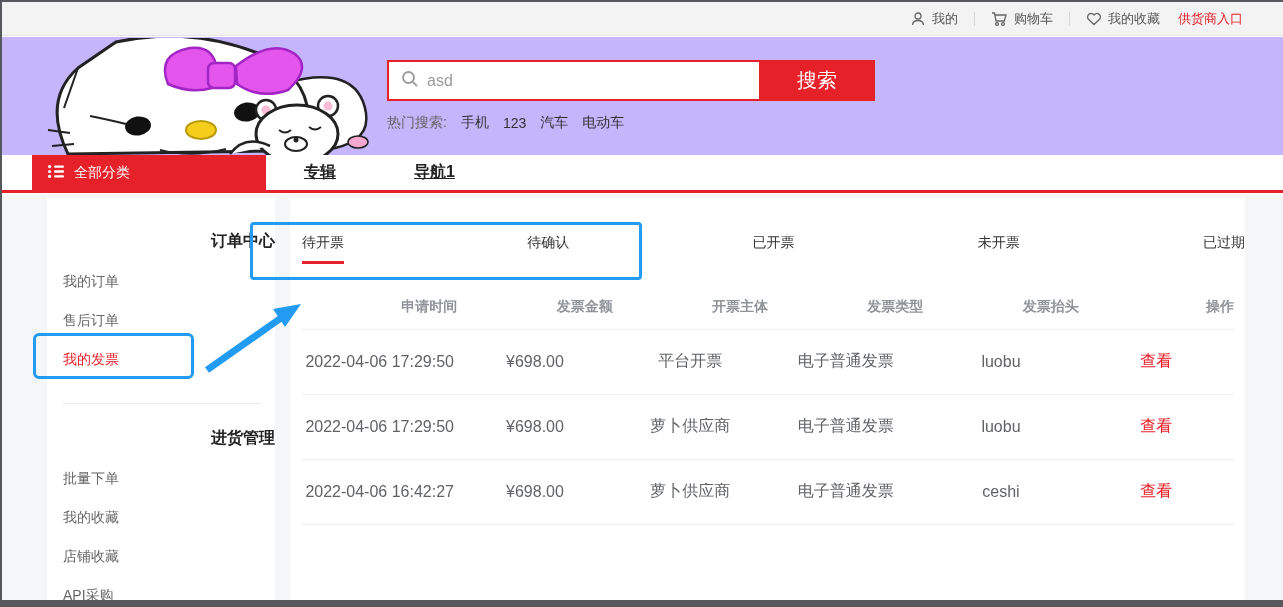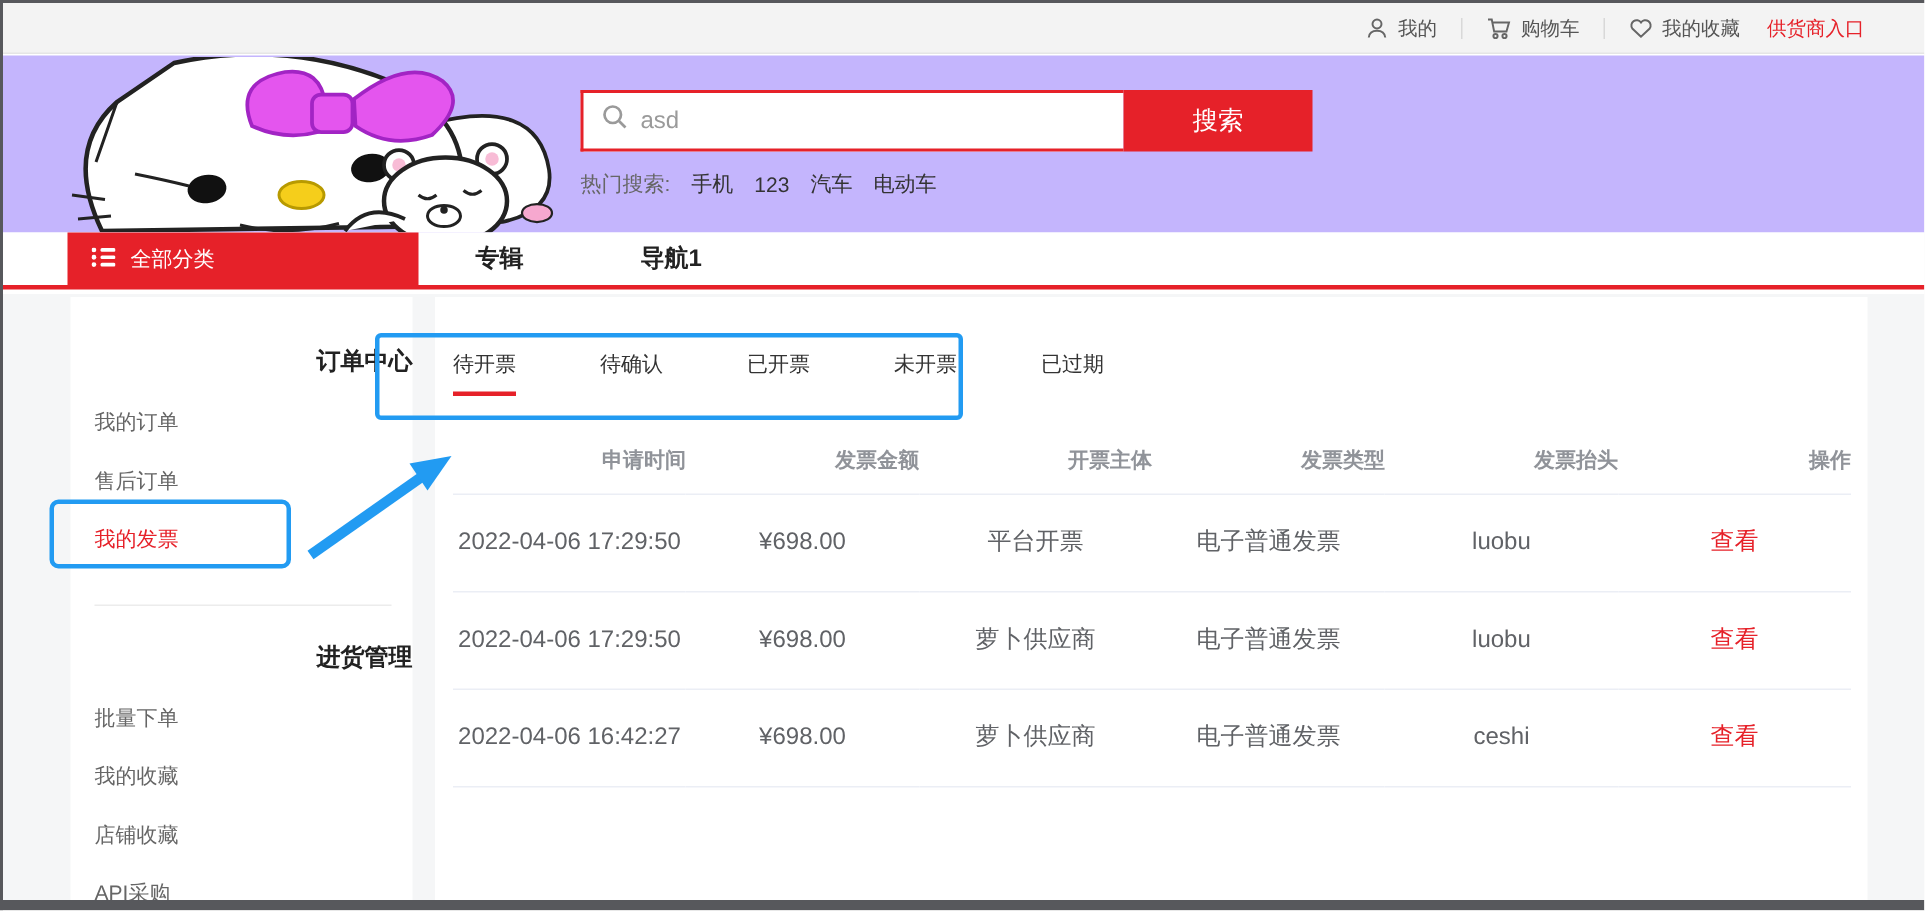--- a/index.html
+++ b/index.html
@@ -31,49 +31,49 @@
 
   
   .header{position:absolute;left:0;top:35px;width:1281px;height:118px;background:#c4b5fd;}
   .logo{position:absolute;left:38px;top:1px;width:332px;height:117px;overflow:hidden;}
   .search-wrap{position:absolute;left:385px;top:23px;width:488px;}
   .search-box{display:flex;height:41px;}
   .search-input{flex:1;border:2px solid var(--accent);border-right:none;display:flex;align-items:center;
                 padding-left:12px;gap:8px;background:#fff;}
   .search-input input{border:none;outline:none;font-size:16px;color:#9a9a9a;width:100%;
                       font-family:"Liberation Sans","DejaVu Sans",sans-serif;background:transparent;}
-  .search-btn{width:126px;background:var(--accent);color:#fff;font-size:17px;border:none;cursor:pointer;
+  .search-btn{width:116px;background:var(--accent);color:#fff;font-size:20px;border:none;cursor:pointer;
               font-family:"Liberation Sans","DejaVu Sans",sans-serif;}
   .hot{margin-top:13px;font-size:14px;color:#666;display:flex;gap:14px;align-items:center;}
   .hot a{color:#333;text-decoration:none;cursor:pointer;}
 
   
   .navrow{position:absolute;left:0;top:153px;width:1281px;height:38px;background:#fff;
           border-bottom:3px solid var(--accent);display:flex;align-items:stretch;z-index:5;}
-  .all-cat{width:234px;margin-left:43px;background:var(--accent);color:#fff;display:flex;align-items:center;
+  .all-cat{width:234px;margin-left:30px;background:var(--accent);color:#fff;display:flex;align-items:center;
            gap:10px;padding-left:16px;font-size:14px;cursor:pointer;}
-  .nav-link{display:flex;align-items:center;font-size:16px;font-weight:bold;color:#222;cursor:pointer;}
+  .nav-link{display:flex;align-items:center;font-size:16px;font-weight:bold;color:#222;cursor:pointer;text-decoration:underline;}
   .nav-link.l1{margin-left:38px;}
   .nav-link.l2{margin-left:78px;}
 
   
   .content-bg{position:absolute;left:0;top:194px;width:1281px;height:406px;background:var(--page-gray);}
   .sidebar{position:absolute;left:45px;top:196px;width:228px;height:404px;background:#fff;padding:33px 0 0 16px;}
   .sb-title{font-size:16px;font-weight:bold;color:#222;margin-bottom:21px;text-align:right;}
   .sb-item{font-size:14px;color:#666;margin-bottom:21px;cursor:pointer;}
   .sb-item.active{color:var(--accent);}
   .sb-divider{height:1px;background:#ececec;margin:1px 14px 24px 0;}
   .sb-spacer{height:12px;}
 
   .main{position:absolute;left:288px;top:196px;width:955px;height:404px;background:#fff;padding-left:12px;}
   .type-tabs{margin-top:37px;display:flex;align-items:center;}
   .type-tab-active{background:var(--accent);color:#fff;font-size:14px;border:none;border-radius:4px;
                    padding:10px 19px;cursor:pointer;font-family:"Liberation Sans","DejaVu Sans",sans-serif;}
   .type-tab{font-size:14px;color:#333;margin-left:15px;cursor:pointer;}
-  .status-tabs{margin-top:36px;display:flex;gap:56px;font-size:14px;color:#333;}
+  .status-tabs{margin-top:36px;display:flex;gap:33px;font-size:14px;color:#333;justify-content:space-between;}
   .status-tab{padding-bottom:9px;border-bottom:3px solid transparent;cursor:pointer;}
   .status-tab.active{border-bottom-color:var(--accent);}
 
   .inv-table{width:932px;margin-top:22px;border-collapse:collapse;table-layout:fixed;}
   .inv-table th{color:var(--th);font-size:14px;font-weight:bold;height:43px;text-align:right;
                 border-bottom:1px solid var(--divider);}
   .inv-table td{color:var(--td);font-size:16px;height:65px;text-align:center;
                 border-bottom:1px solid var(--divider);}
   .view-link{color:var(--accent);cursor:pointer;}
 

